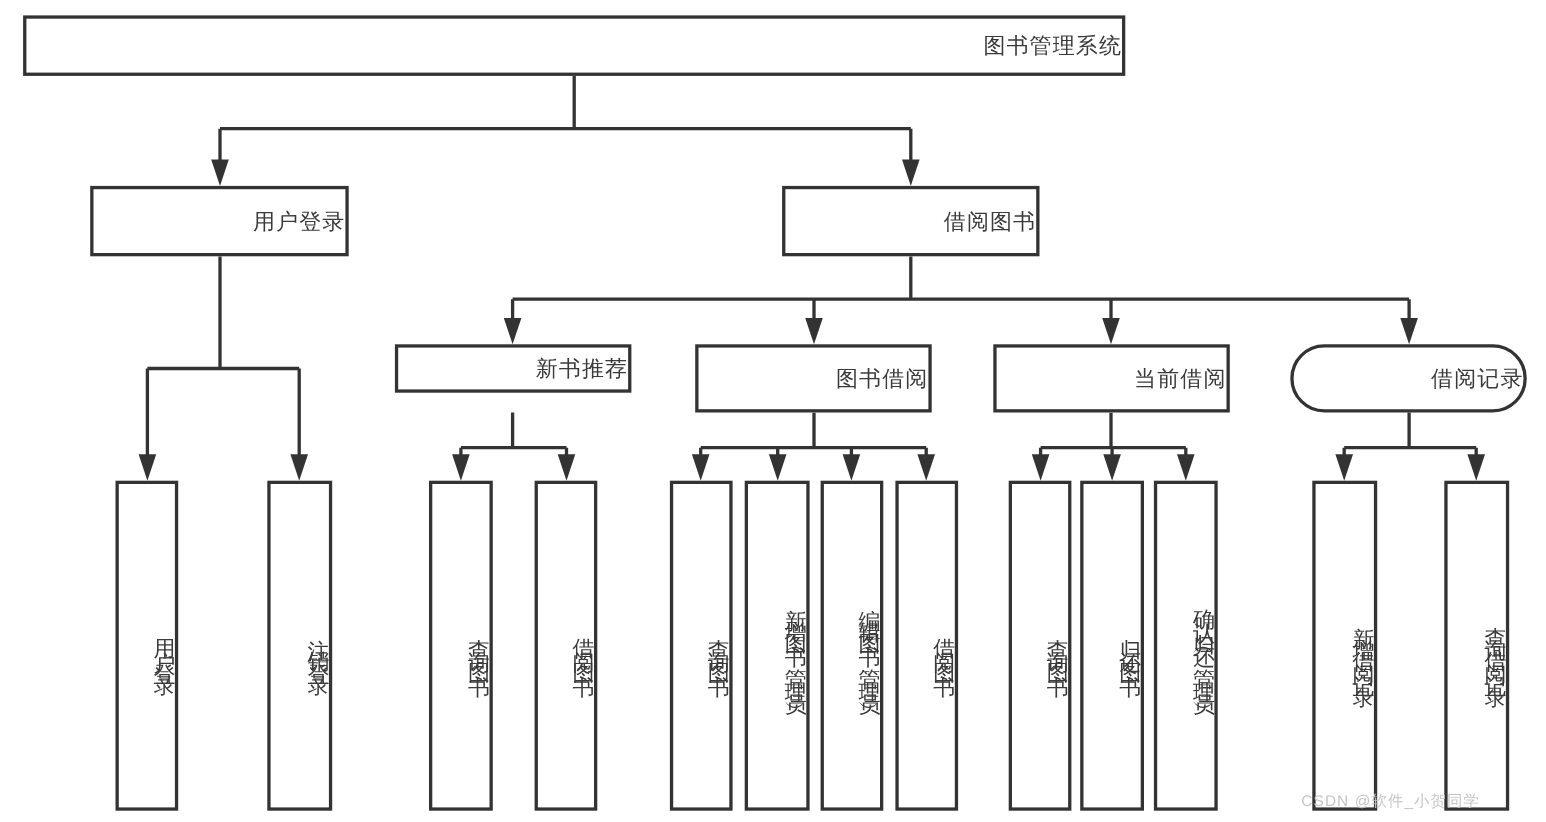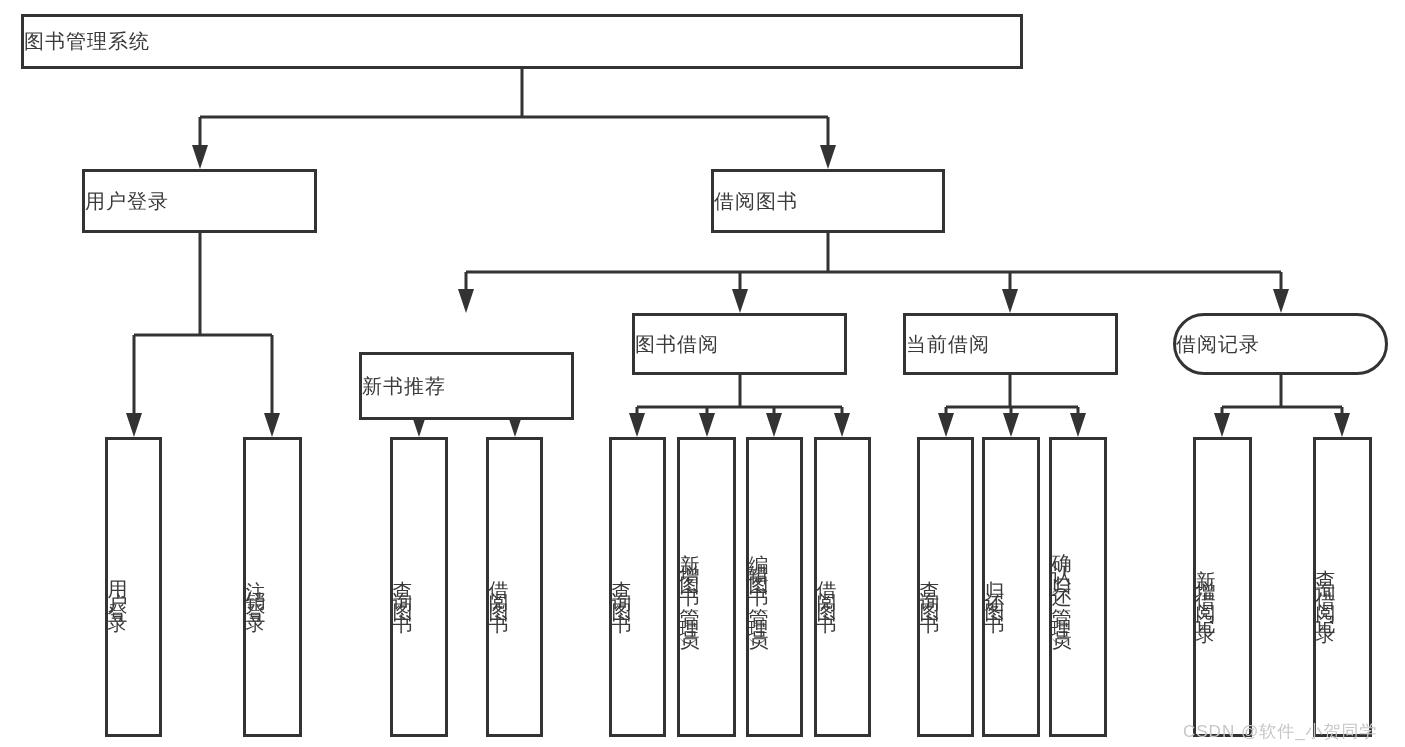--- a/index.html
+++ b/index.html
@@ -20,41 +20,42 @@
     left: 0;
     top: 0;
   }
   .box {
     position: absolute;
     box-sizing: border-box;
     background: #ffffff;
     border: 3px solid #333333;
     display: flex;
     align-items: center;
-    justify-content: flex-start;
+    justify-content: flex-end;
     color: #3a3a3a;
+    padding-left: 48px;
   }
   .h-label {
     font-size: 20px;
     letter-spacing: 1px;
     white-space: nowrap;
   }
   .v-label {
     writing-mode: vertical-lr;
     text-orientation: mixed;
     font-size: 20px;
     line-height: 1;
     letter-spacing: 11px;
     white-space: nowrap;
   }
   .watermark {
     position: absolute;
     left: 1183px;
     top: 720px;
-    font-size: 17px;
+    font-size: 14px;
     color: #c6c6c6;
     letter-spacing: 1px;
     white-space: nowrap;
   }
 </style>
 </head>
 <body>
 
 <div id="canvas">
 
@@ -102,21 +103,21 @@
     <span class="h-label">图书管理系统</span>
   </div>
 
   <div class="box" style="left:82px; top:169px; width:235px; height:64px;">
     <span class="h-label">用户登录</span>
   </div>
   <div class="box" style="left:711px; top:169px; width:234px; height:64px;">
     <span class="h-label">借阅图书</span>
   </div>
 
-  <div class="box" style="left:359px; top:313px; width:215px; height:68px;margin-top:39px;">
+  <div class="box" style="left:359px; top:313px; width:215px; height:44px;">
     <span class="h-label">新书推荐</span>
   </div>
   <div class="box" style="left:632px; top:313px; width:215px; height:62px;">
     <span class="h-label">图书借阅</span>
   </div>
   <div class="box" style="left:903px; top:313px; width:215px; height:62px;">
     <span class="h-label">当前借阅</span>
   </div>
   <div class="box" style="left:1173px; top:313px; width:215px; height:62px;border-radius:31px;">
     <span class="h-label">借阅记录</span>

